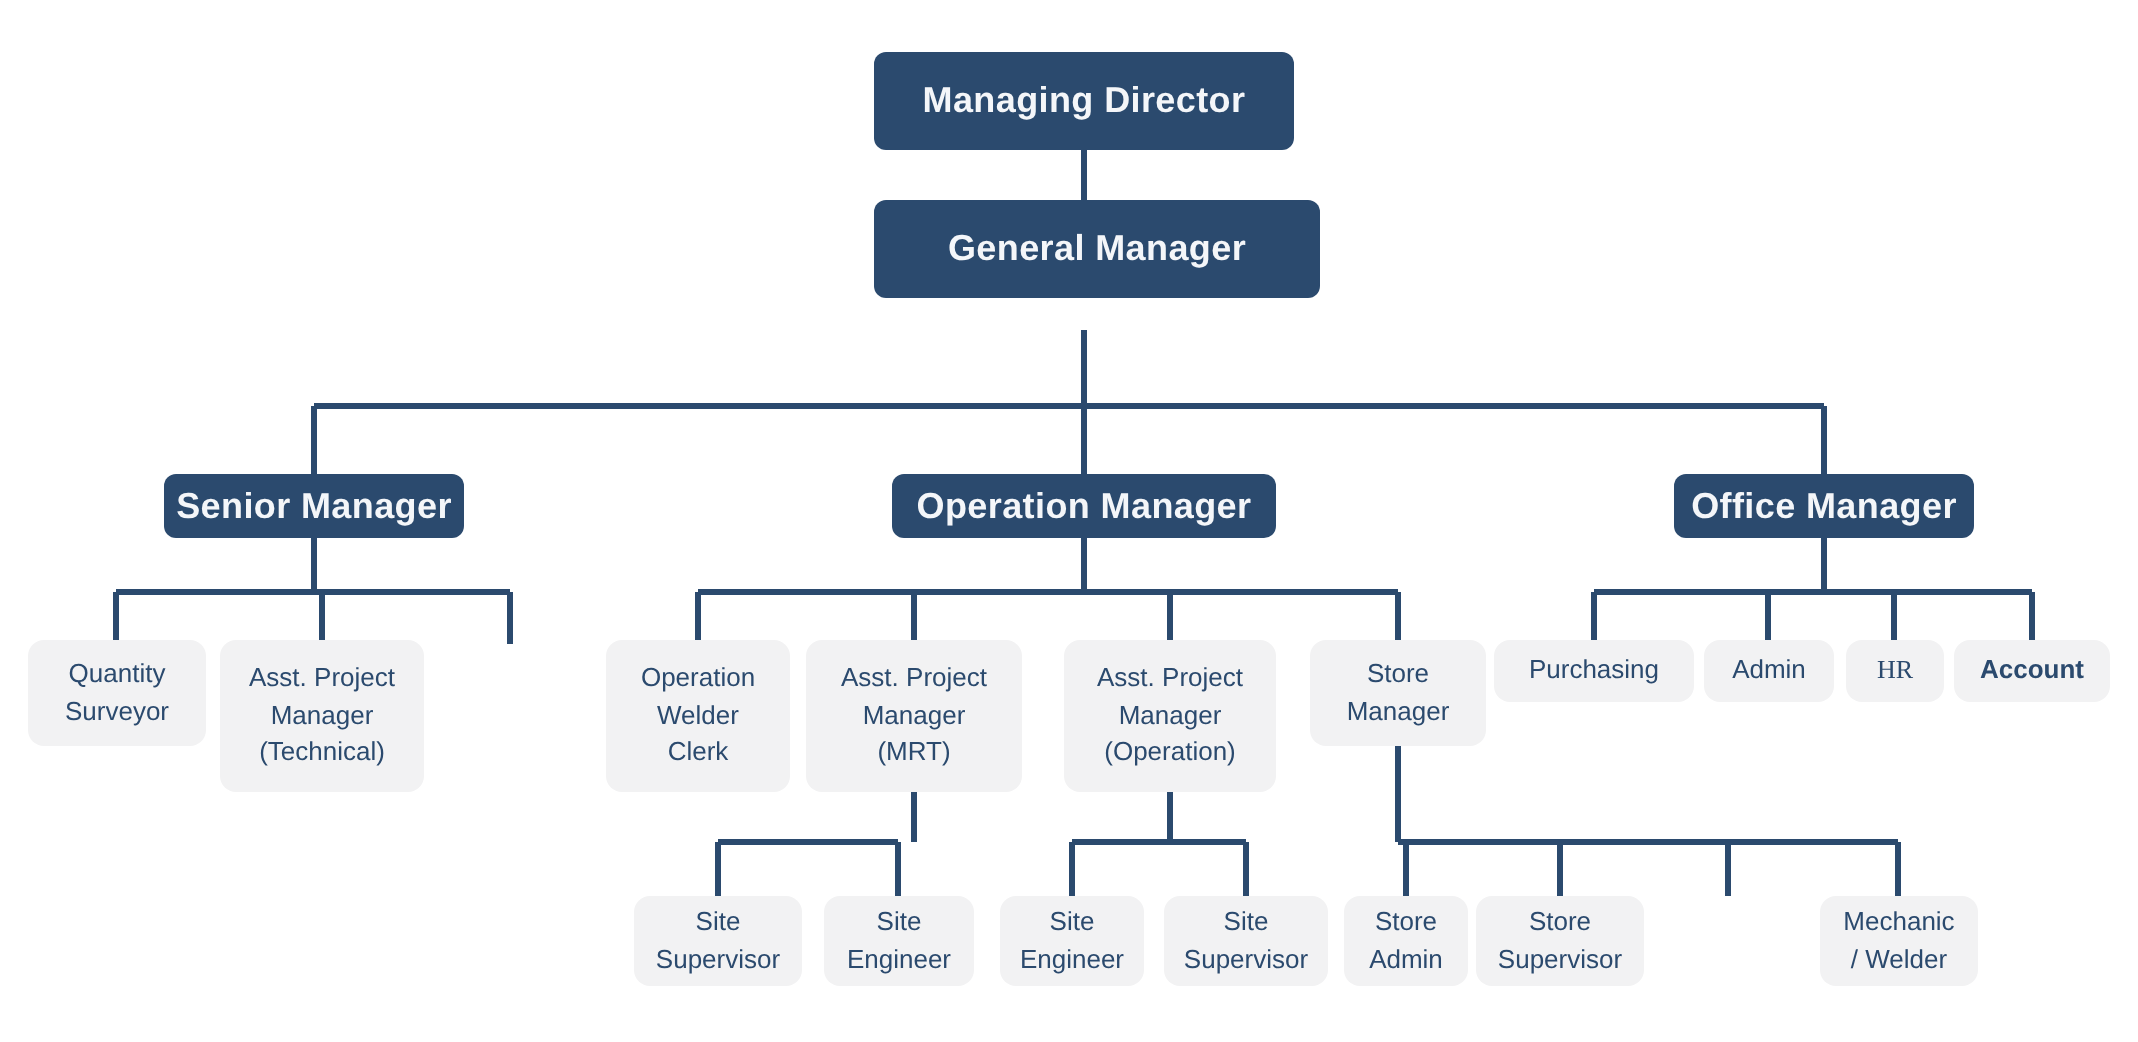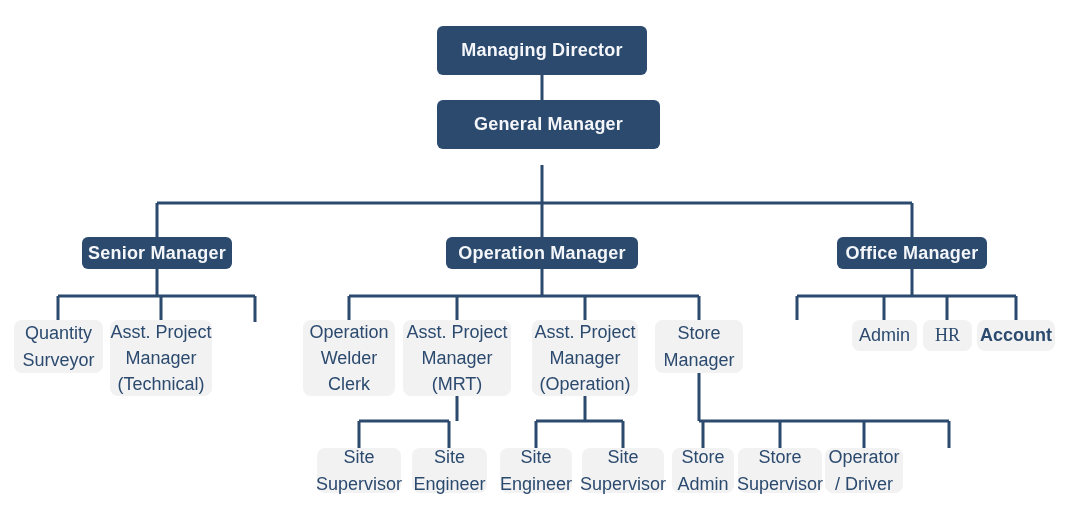--- a/index.html
+++ b/index.html
@@ -35,21 +35,21 @@
     color: #f4f6f9;
     font-weight: 700;
     font-size: 18px;
     border-radius: 6px;
     letter-spacing: 0.2px;
   }
   .node.secondary {
     background: #f2f2f3;
     color: #2b4a6e;
     font-weight: 400;
-    font-size: 18px;
+    font-size: 13px;
     line-height: 1.45;
     border-radius: 8px;
   }
 </style>
 </head>
 <body>
 
 <div class="canvas">
 
   <svg class="connectors" viewBox="0 0 1069 521" xmlns="http://www.w3.org/2000/svg">
@@ -96,32 +96,33 @@
 Clerk</div>
   <div class="node secondary" style="left:403px; top:320px; width:108px; height:76px;">Asst. Project
 Manager
 (MRT)</div>
   <div class="node secondary" style="left:532px; top:320px; width:106px; height:76px;">Asst. Project
 Manager
 (Operation)</div>
   <div class="node secondary" style="left:655px; top:320px; width:88px;  height:53px;">Store
 Manager</div>
 
+  <div class="node secondary" style="left:747px; top:320px; width:100px; height:31px;">Purchasing</div>
   <div class="node secondary" style="left:852px; top:320px; width:65px;  height:31px;">Admin</div>
   <div class="node secondary" style="left:923px; top:320px; width:49px;  height:31px;font-family:Liberation Serif, serif;">HR</div>
   <div class="node secondary" style="left:977px; top:320px; width:78px;  height:31px;font-weight:bold;">Account</div>
 
   <div class="node secondary" style="left:317px; top:448px; width:84px;  height:45px;">Site
 Supervisor</div>
   <div class="node secondary" style="left:412px; top:448px; width:75px;  height:45px;">Site
 Engineer</div>
   <div class="node secondary" style="left:500px; top:448px; width:72px;  height:45px;">Site
 Engineer</div>
   <div class="node secondary" style="left:582px; top:448px; width:82px;  height:45px;">Site
 Supervisor</div>
   <div class="node secondary" style="left:672px; top:448px; width:62px;  height:45px;">Store
 Admin</div>
   <div class="node secondary" style="left:738px; top:448px; width:84px;  height:45px;">Store
 Supervisor</div>
-  <div class="node secondary" style="left:825px; top:448px; width:78px;  height:45px;">Operator
-/ Driver</div>
+  <div class="node secondary" style="left:910px; top:448px; width:79px;  height:45px;">Mechanic
+/ Welder</div>
 
 </div>
 
 </body></html>

